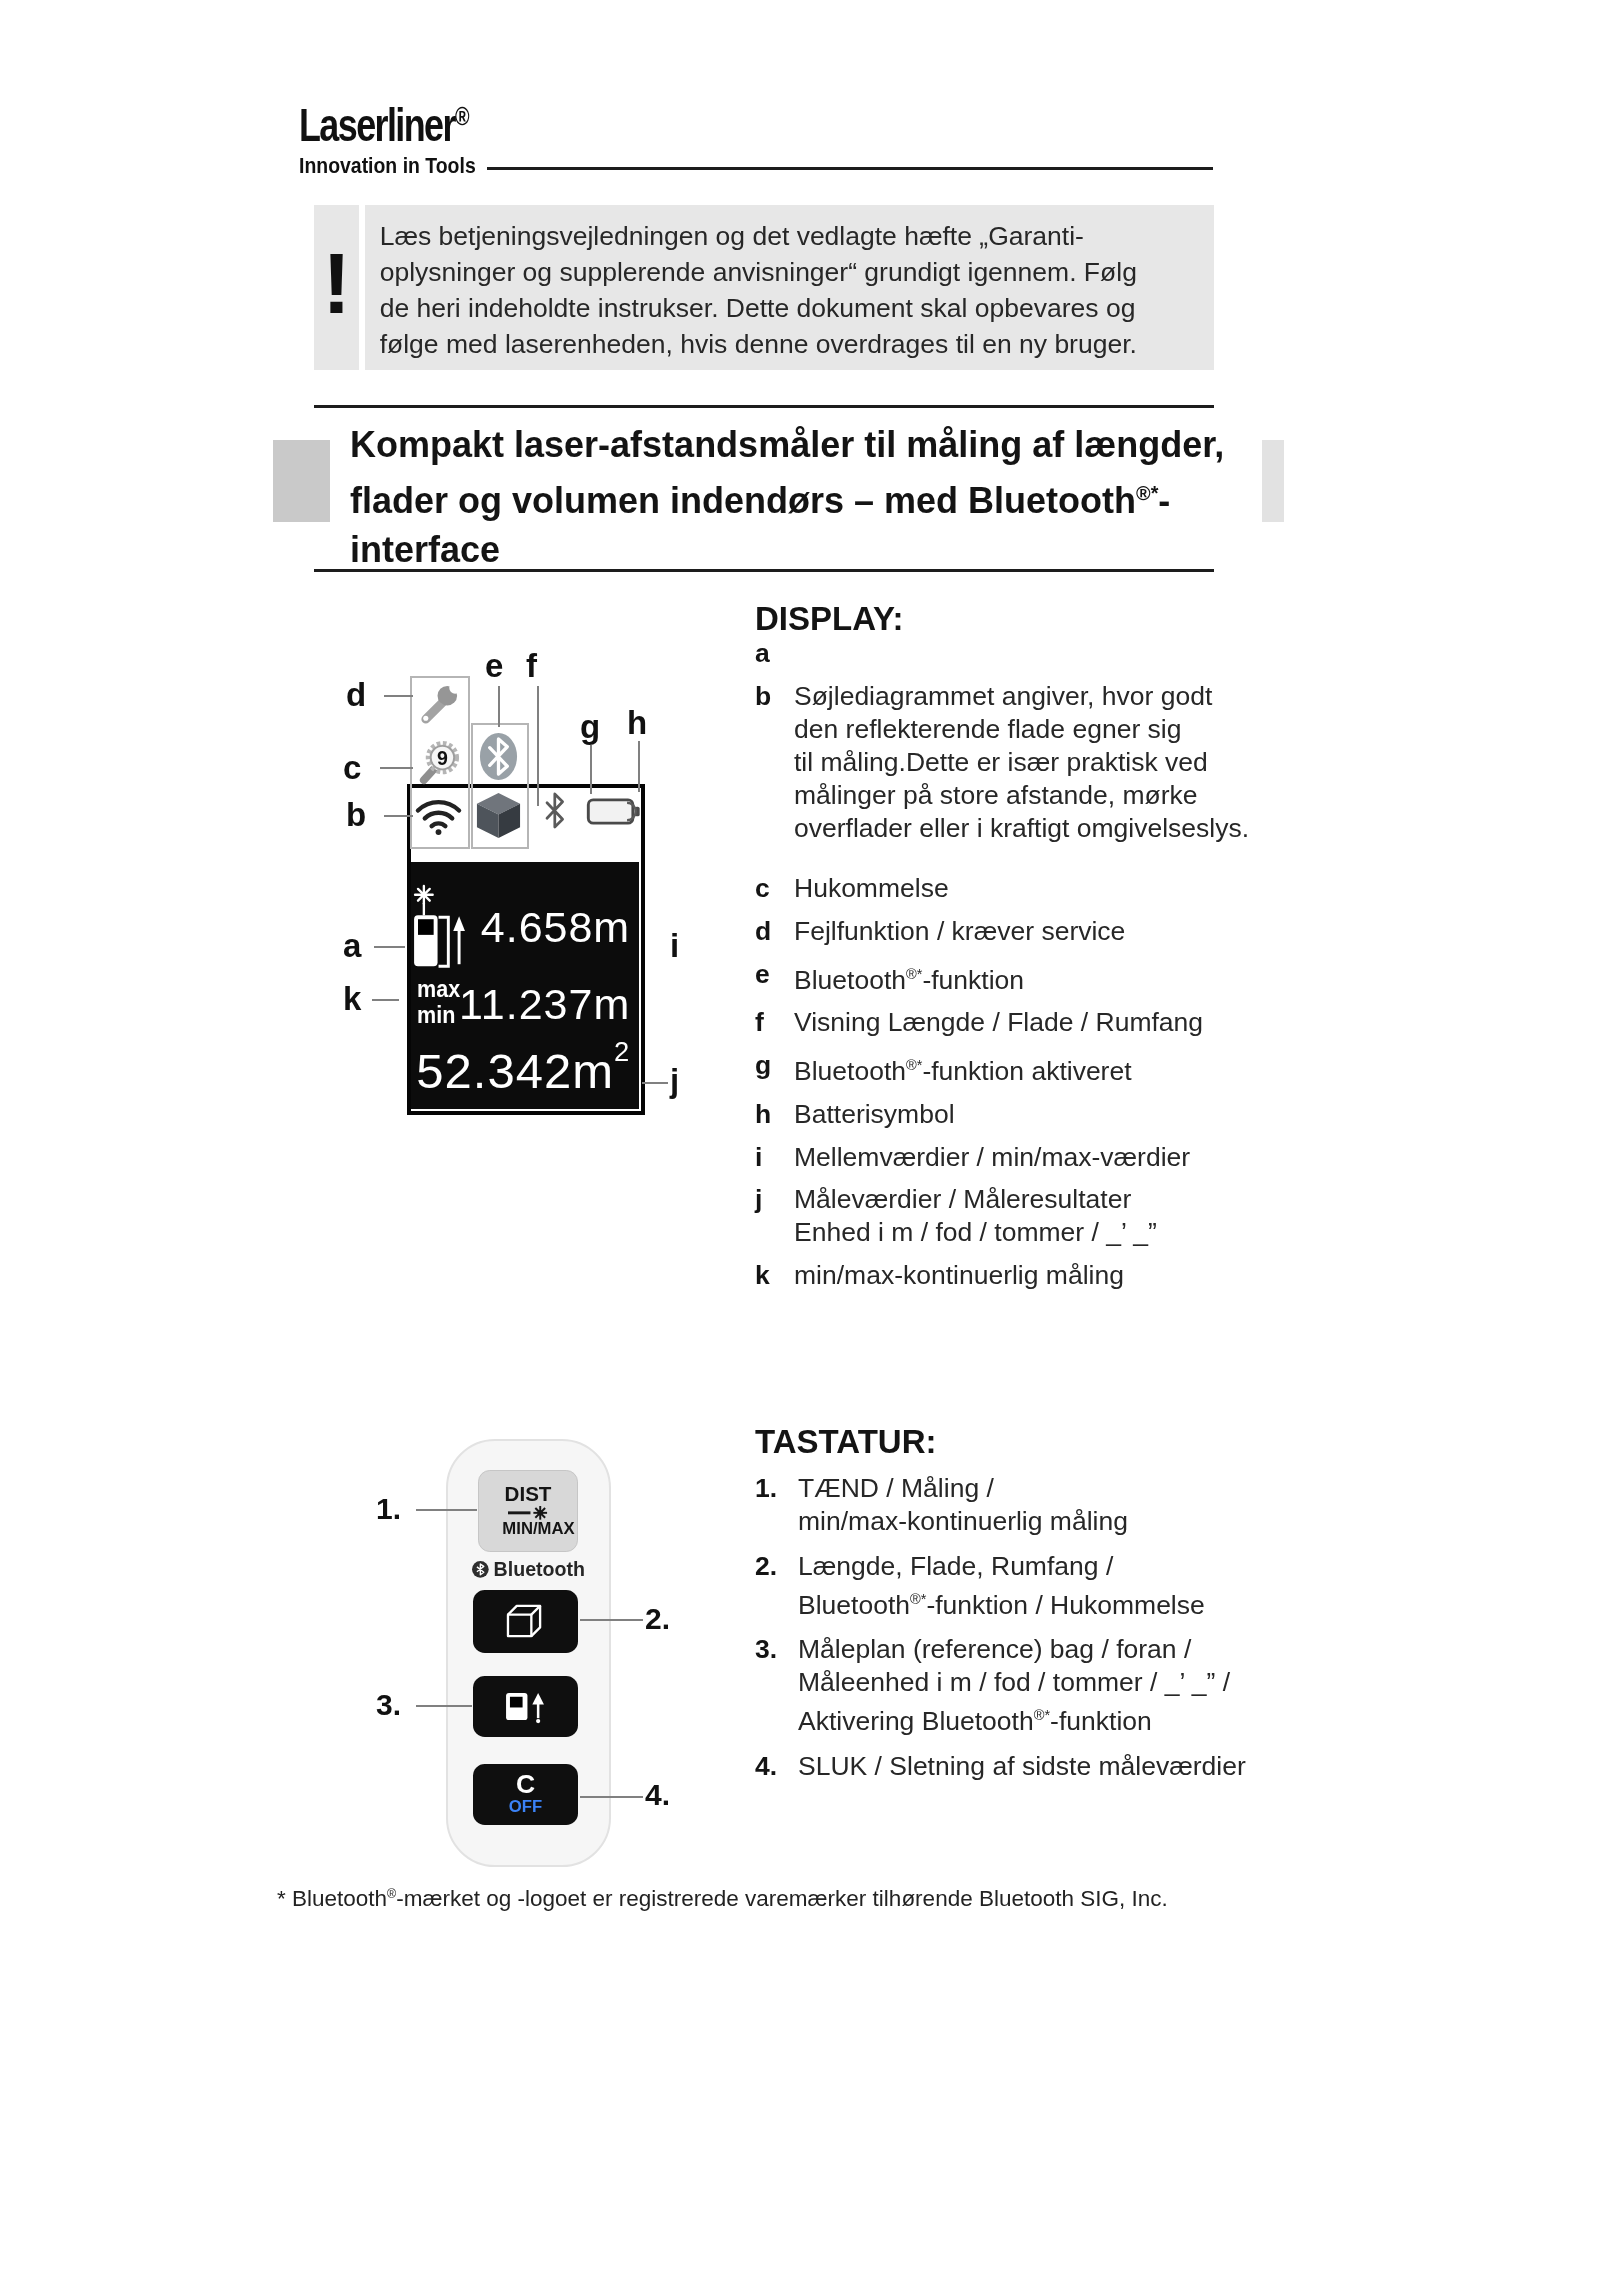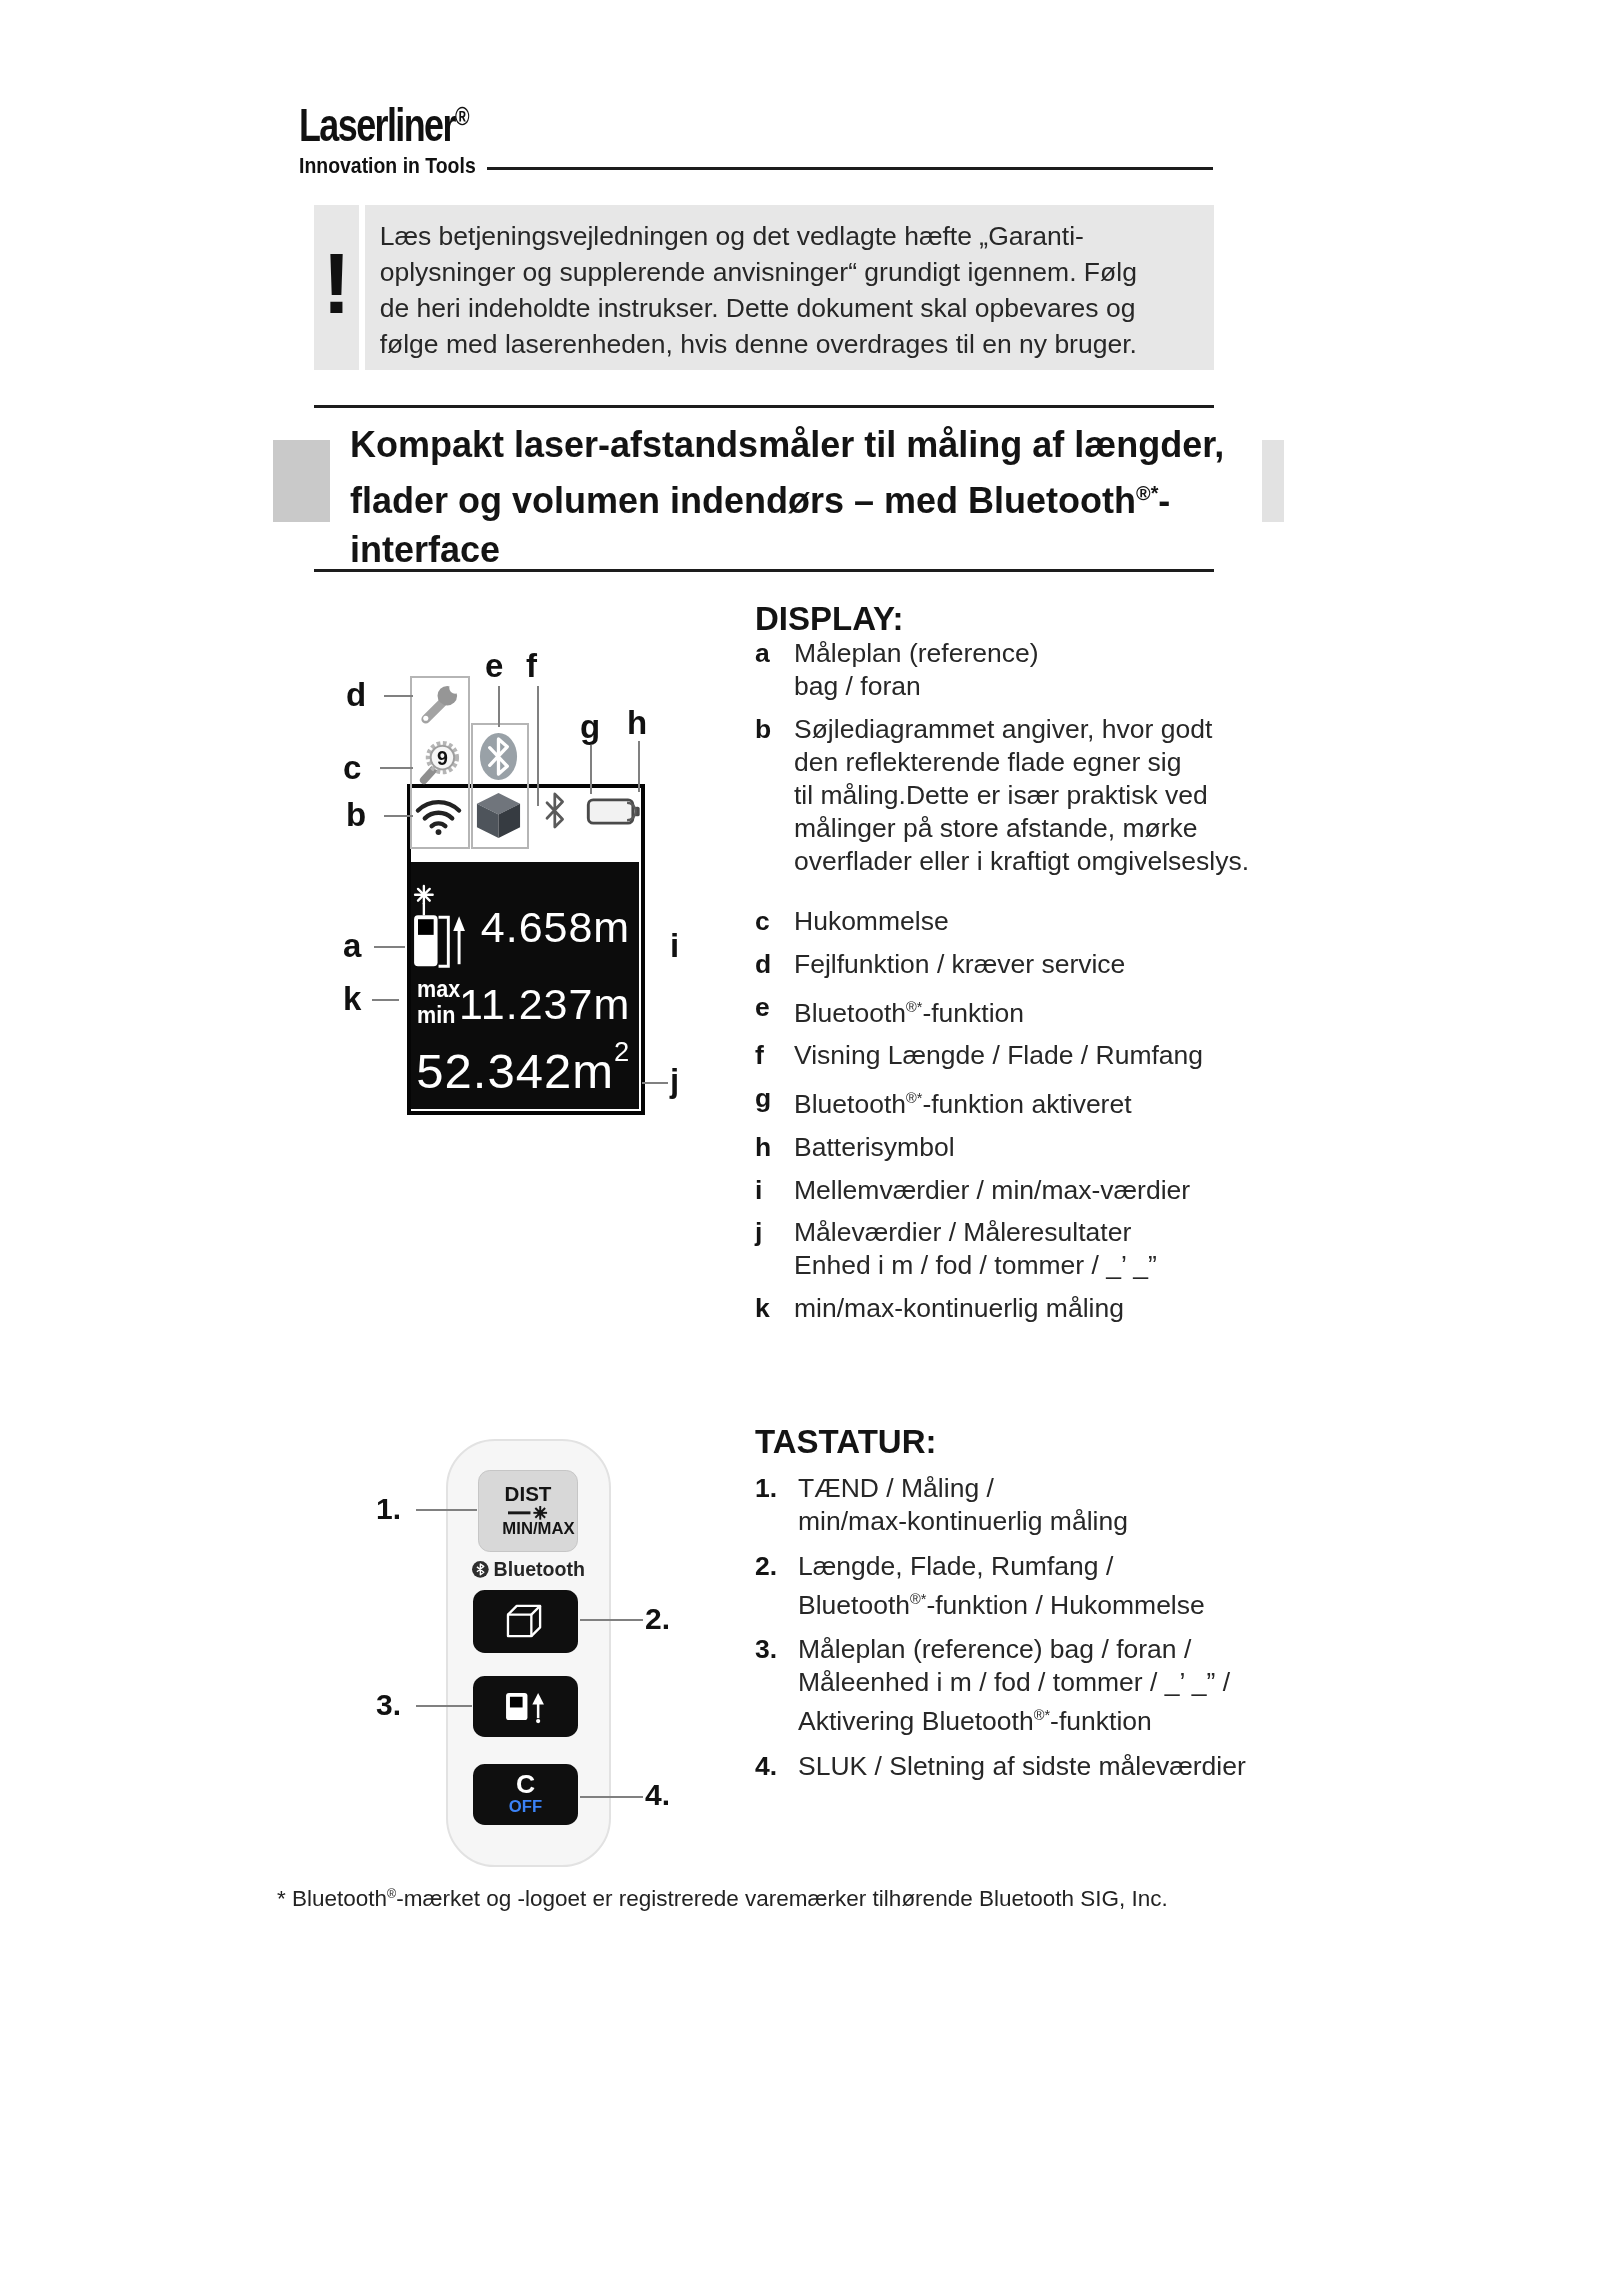--- a/index.html
+++ b/index.html
@@ -193,24 +193,20 @@
   <div class="abs dlabel" style="left:627px; top:704px;">h</div>
   <div class="abs cline-v" style="left:638px; top:741px; height:51px;"></div>
   <div class="abs dlabel" style="left:670px; top:927px;">i</div>
   <div class="abs dlabel" style="left:670px; top:1062px;">j</div>
   <div class="abs cline-h" style="left:642px; top:1082px; width:25.5px;"></div>
 
   <div class="abs sec-title" style="left:755px; top:600px;">DISPLAY:</div>
   <div class="abs list" style="left:755px; top:637px;">
     <div class="li">
       <span class="li-key">a</span>
-      <span class="li-lines">
-        <span class="ln">Måleplan (reference)</span>
-        <span class="ln">bag / foran</span>
-      </span>
     </div>
     <div class="li li-b">
       <span class="li-key">b</span>
       <span class="li-lines">
         <span class="ln">Søjlediagrammet angiver, hvor godt</span>
         <span class="ln">den reflekterende flade egner sig</span>
         <span class="ln">til måling.Dette er især praktisk ved</span>
         <span class="ln">målinger på store afstande, mørke</span>
         <span class="ln">overflader eller i kraftigt omgivelseslys.</span>
       </span>

